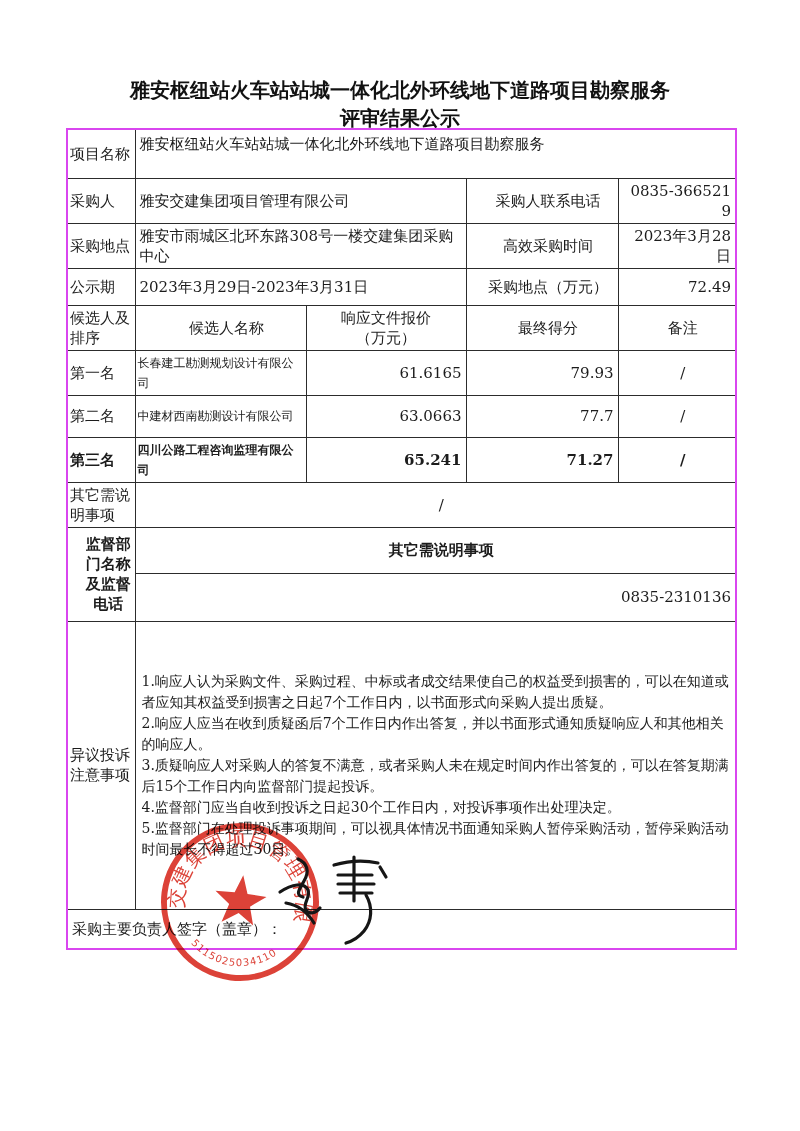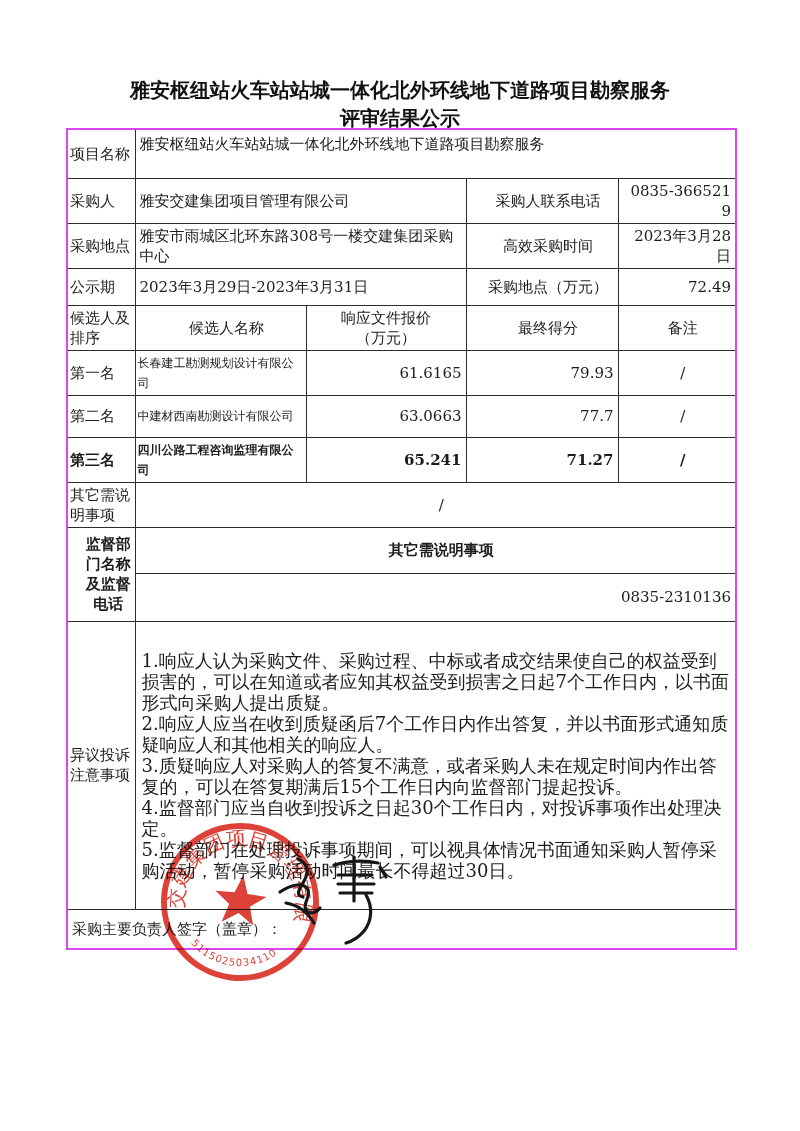--- a/index.html
+++ b/index.html
@@ -26,21 +26,21 @@
   td.lbl{padding:2px 2px;}
   td.top{vertical-align:top;padding-top:4px;}
   td.ctr{text-align:center;padding-left:16px;}
   td.num{text-align:right;font-family:"DejaVu Serif","Liberation Serif",serif;}
   td.namecell{font-size:12px;padding:2px 1px 2px 2px;}
   td.pricehdr{padding:2px 30px;text-align:center;}
   tr.r1{height:49px;} tr.r2{height:41px;} tr.r3{height:45px;} tr.r4{height:37px;}
   tr.r5{height:38px;font-family:Liberation Serif, serif;} tr.r6{height:41px;margin-top:15px;} tr.r7{height:42px;} tr.r8{height:38px;font-weight:bold;}
   tr.r9{height:37px;} tr.r10a{height:46px;font-weight:bold;} tr.r10b{height:48px;padding-left:24px;}
   tr.r11{height:288px;} tr.r12{height:40px;}
-  .objection-text{line-height:21px;font-size:18px;padding:0 2px;}
+  .objection-text{line-height:21px;font-size:14px;padding:0 2px;}
   .sign-label{font-size:15px;}
   .stamp-svg{position:absolute;left:152px;top:814px;pointer-events:none;
     opacity:0.88;mix-blend-mode:multiply;transform:rotate(7deg);}
   .sig-svg{position:absolute;left:268px;top:845px;pointer-events:none;}
 </style>
 </head>
 <body>
 
 <div class="page-title">
   <div>雅安枢纽站火车站站城一体化北外环线地下道路项目勘察服务</div>

